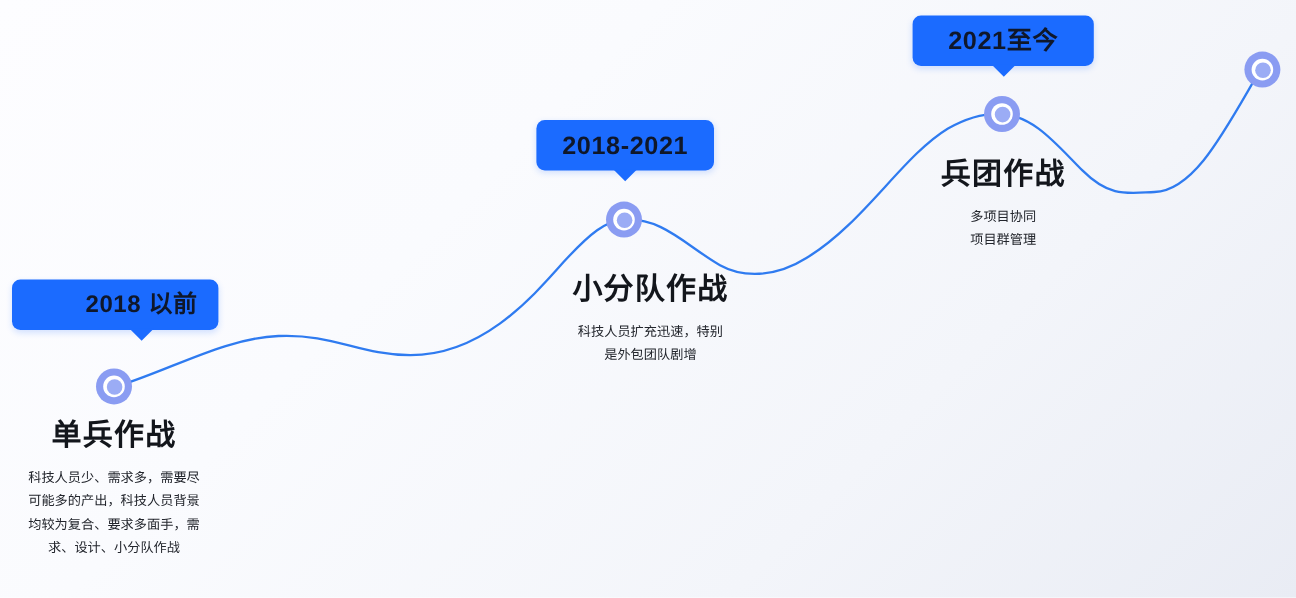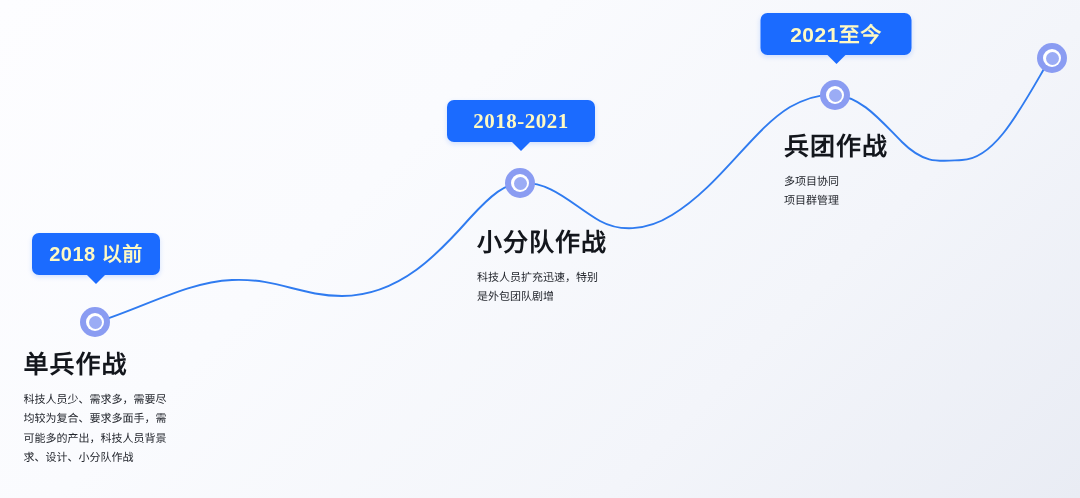--- a/index.html
+++ b/index.html
@@ -57,21 +57,21 @@
     width: 13px;
     height: 13px;
     border-radius: 50%;
     background: #9bacf5;
   }
 
   
   .badge {
     position: absolute;
     background: #1b6bff;
-    color: #fef9c3;
+    color: #0f172a;
     border-radius: 7px;
     font-weight: bold;
     letter-spacing: 0.5px;
     display: flex;
     align-items: center;
     justify-content: center;
     white-space: nowrap;
     box-shadow: 0 2px 5px rgba(27, 107, 255, 0.18);
     transform: translateX(-50%);
   }
@@ -86,20 +86,22 @@
     height: 0;
     border-left: 10px solid transparent;
     border-right: 10px solid transparent;
     border-top: 10px solid #1b6bff;
   }
 
   
   .stage-text {
     position: absolute;
     transform: translateX(-50%);
+    text-align: center;
+    font-family: Liberation Serif, serif;
   }
   .stage-title {
     font-weight: bold;
     color: #13161c;
     font-size: 25px;
     line-height: 1.15;
     letter-spacing: 1px;
     white-space: nowrap;
   }
   .stage-desc {
@@ -138,42 +140,42 @@
              C 492 194, 505 184, 520 183
              C 552 181, 572 205, 600 221
              C 618 231, 645 232, 672 215
              C 720 186, 752 130, 790 107
              C 808 97, 822 94, 835 95
              C 862 97, 880 120, 902 142
              C 925 165, 940 161, 962 160
              C 995 159, 1020 110, 1048 62" fill="none" stroke="#2f7bf0" stroke-width="1.9" stroke-linecap="round"></path>
   </svg>
 
-  <div class="badge" style="left:96px; top:233px; width:128px; height:42px; font-size:20px;">
+  <div class="badge" style="left:96px; top:233px; width:128px; height:42px; font-size:20px;padding-left:44px;">
     <span class="badge-text">2018 以前</span>
     <span class="tail"></span>
   </div>
 
   <div class="marker" style="left:95px; top:322px;">
     <span class="ring-gap">
       <span class="core"></span>
     </span>
   </div>
 
   <div class="stage-text" style="left:95px; top:350px;">
     <div class="stage-title">单兵作战</div>
     <div class="stage-desc">
       <span class="line">科技人员少、需求多，需要尽</span>
+      <span class="line">可能多的产出，科技人员背景</span>
       <span class="line">均较为复合、要求多面手，需</span>
-      <span class="line">可能多的产出，科技人员背景</span>
       <span class="line">求、设计、小分队作战</span>
     </div>
   </div>
 
-  <div class="badge" style="left:521px; top:100px; width:148px; height:42px; font-size:21px;font-family:Liberation Serif, serif;">
+  <div class="badge" style="left:521px; top:100px; width:148px; height:42px; font-size:21px;">
     <span class="badge-text">2018-2021</span>
     <span class="tail"></span>
   </div>
 
   <div class="marker" style="left:520px; top:183px;">
     <span class="ring-gap">
       <span class="core"></span>
     </span>
   </div>
 

